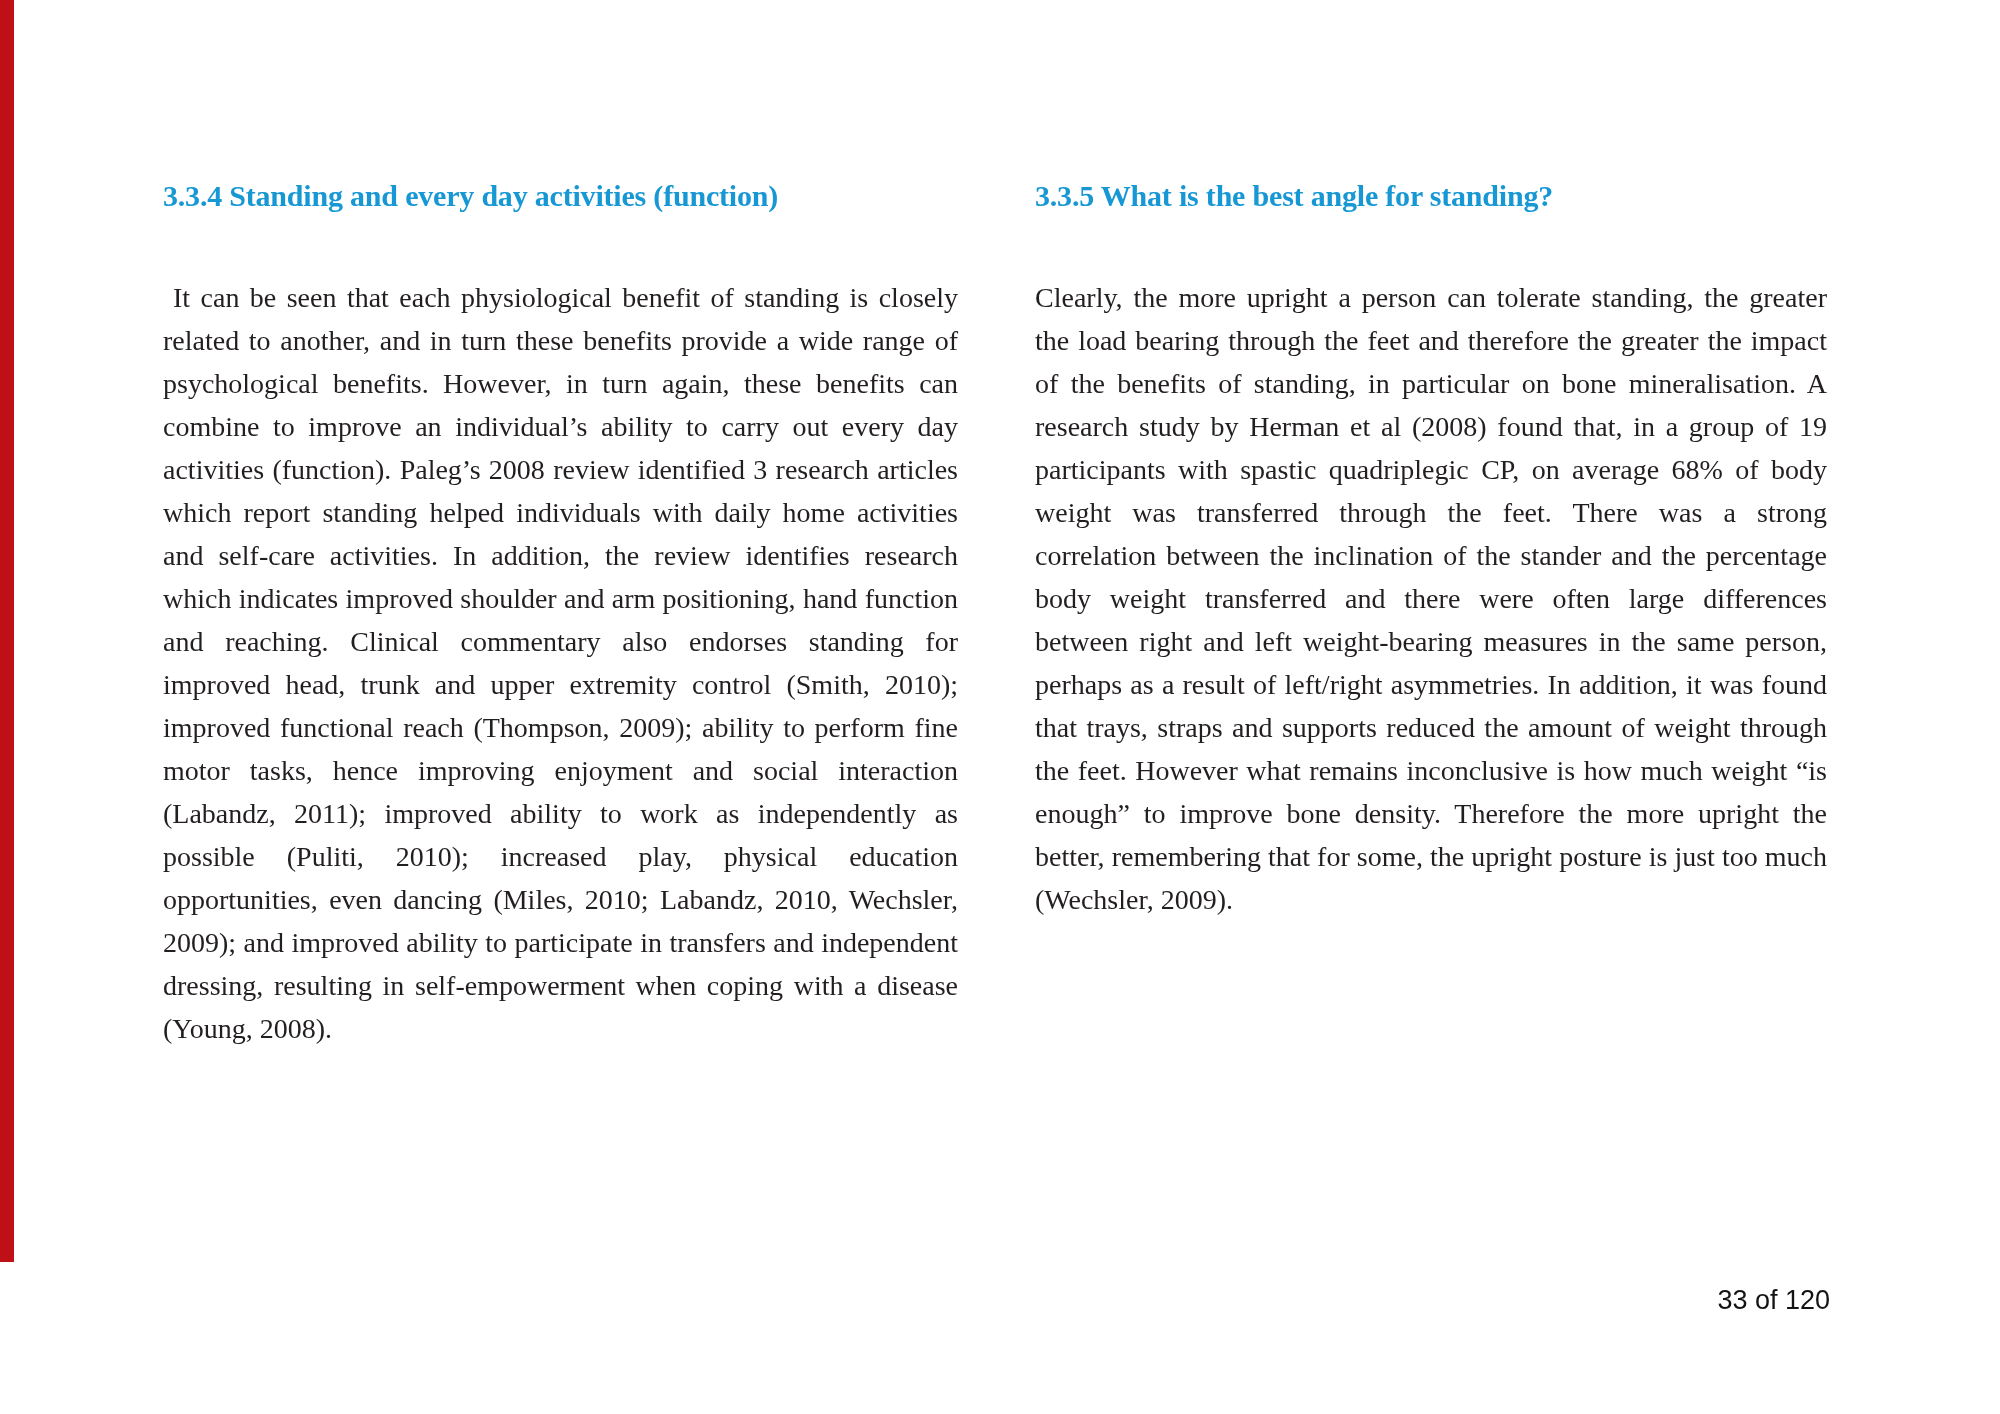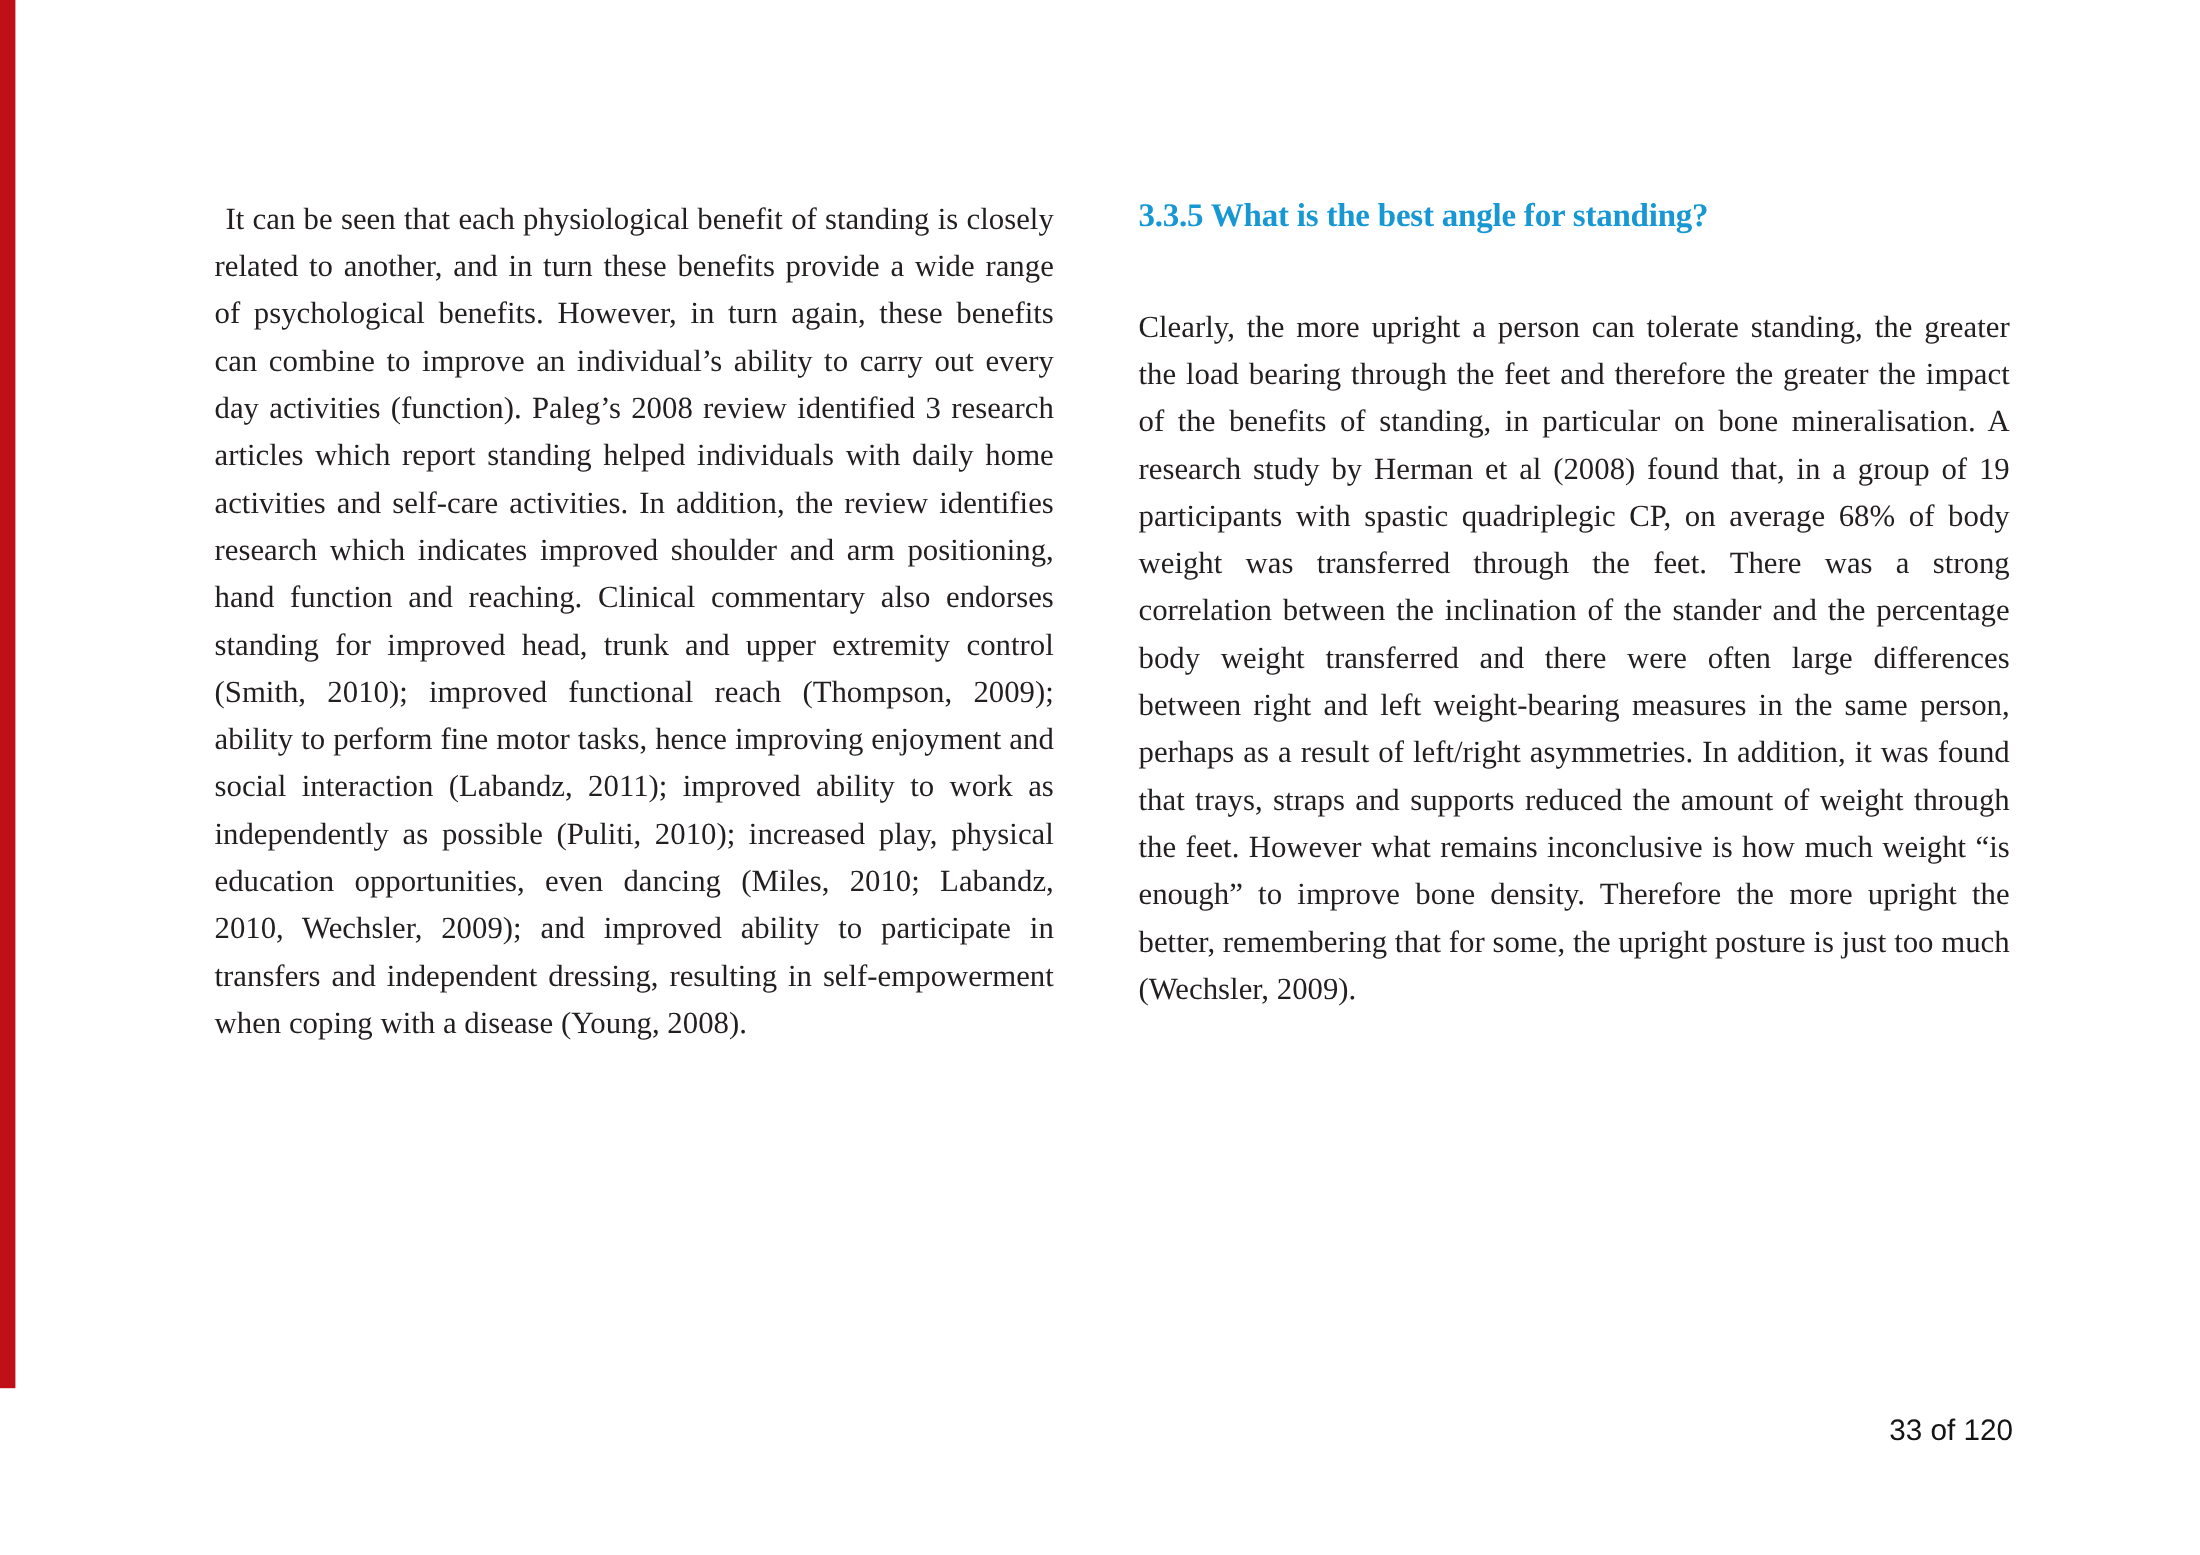--- a/index.html
+++ b/index.html
@@ -45,40 +45,40 @@
   }
   .section-body {
     margin: 0;
     font-size: 28px;
     line-height: 43px;
     text-align: justify;
     color: var(--body-text-color, #231f20);
   }
   .column.left .section-body {
     text-indent: 10px;
-    margin-left: 32px;
   }
   .footer {
     position: absolute;
     top: 1285px;
     right: 170px;
     font-family: "Liberation Sans", sans-serif;
     font-size: 27px;
     color: var(--footer-text-color, #141414);
     margin-left: 34px;
   }
 </style>
 </head>
 <body>
 
 <div class="page">
 
   <div class="accent-bar"></div>
 
   <section class="column left">
+    <h2 class="section-heading">3.3.4 Standing and every day activities (function)</h2>
     <p class="section-body">It can be seen that each physiological benefit of standing is closely related to another, and in turn these benefits provide a wide range of psychological benefits. However, in turn again, these benefits can combine to improve an individual’s ability to carry out every day activities (function). Paleg’s 2008 review identified 3 research articles which report standing helped individuals with daily home activities and self-care activities. In addition, the review identifies research which indicates improved shoulder and arm positioning, hand function and reaching. Clinical commentary also endorses standing for improved head, trunk and upper extremity control (Smith, 2010); improved functional reach (Thompson, 2009); ability to perform fine motor tasks, hence improving enjoyment and social interaction (Labandz, 2011); improved ability to work as independently as possible (Puliti, 2010); increased play, physical education opportunities, even dancing (Miles, 2010; Labandz, 2010, Wechsler, 2009); and improved ability to participate in transfers and independent dressing, resulting in self-empowerment when coping with a disease (Young, 2008).</p>
   </section>
 
   <section class="column right">
     <h2 class="section-heading">3.3.5 What is the best angle for standing?</h2>
     <p class="section-body">Clearly, the more upright a person can tolerate standing, the greater the load bearing through the feet and therefore the greater the impact of the benefits of standing, in particular on bone mineralisation. A research study by Herman et al (2008) found that, in a group of 19 participants with spastic quadriplegic CP, on average 68% of body weight was transferred through the feet. There was a strong correlation between the inclination of the stander and the percentage body weight transferred and there were often large differences between right and left weight-bearing measures in the same person, perhaps as a result of left/right asymmetries. In addition, it was found that trays, straps and supports reduced the amount of weight through the feet. However what remains inconclusive is how much weight “is enough” to improve bone density. Therefore the more upright the better, remembering that for some, the upright posture is just too much (Wechsler, 2009).</p>
   </section>
 
   <div class="footer">33 of 120</div>
 

